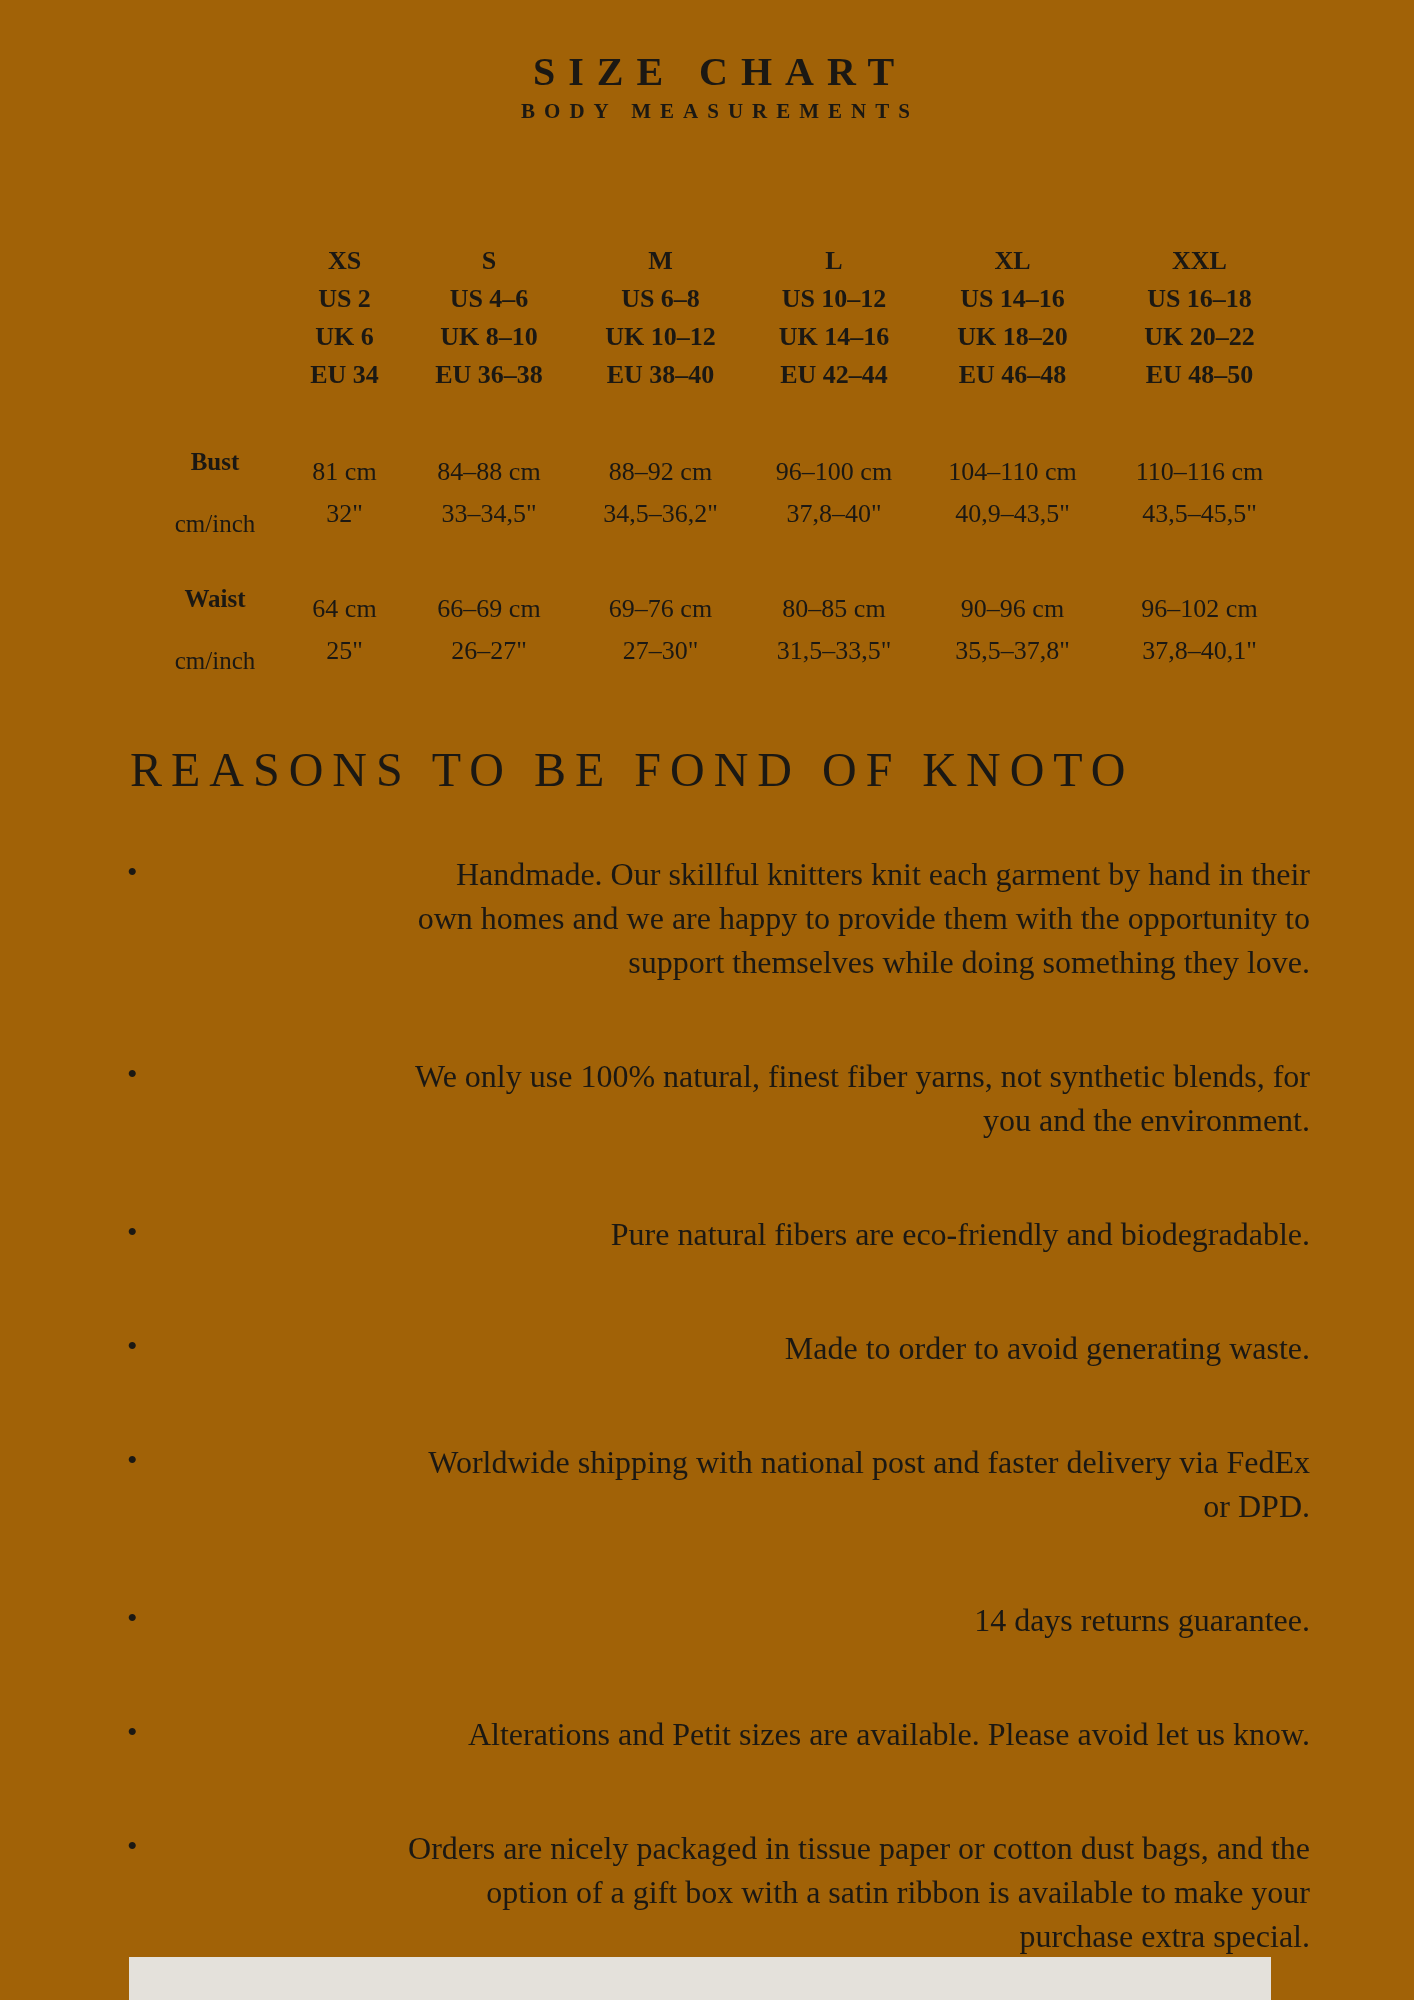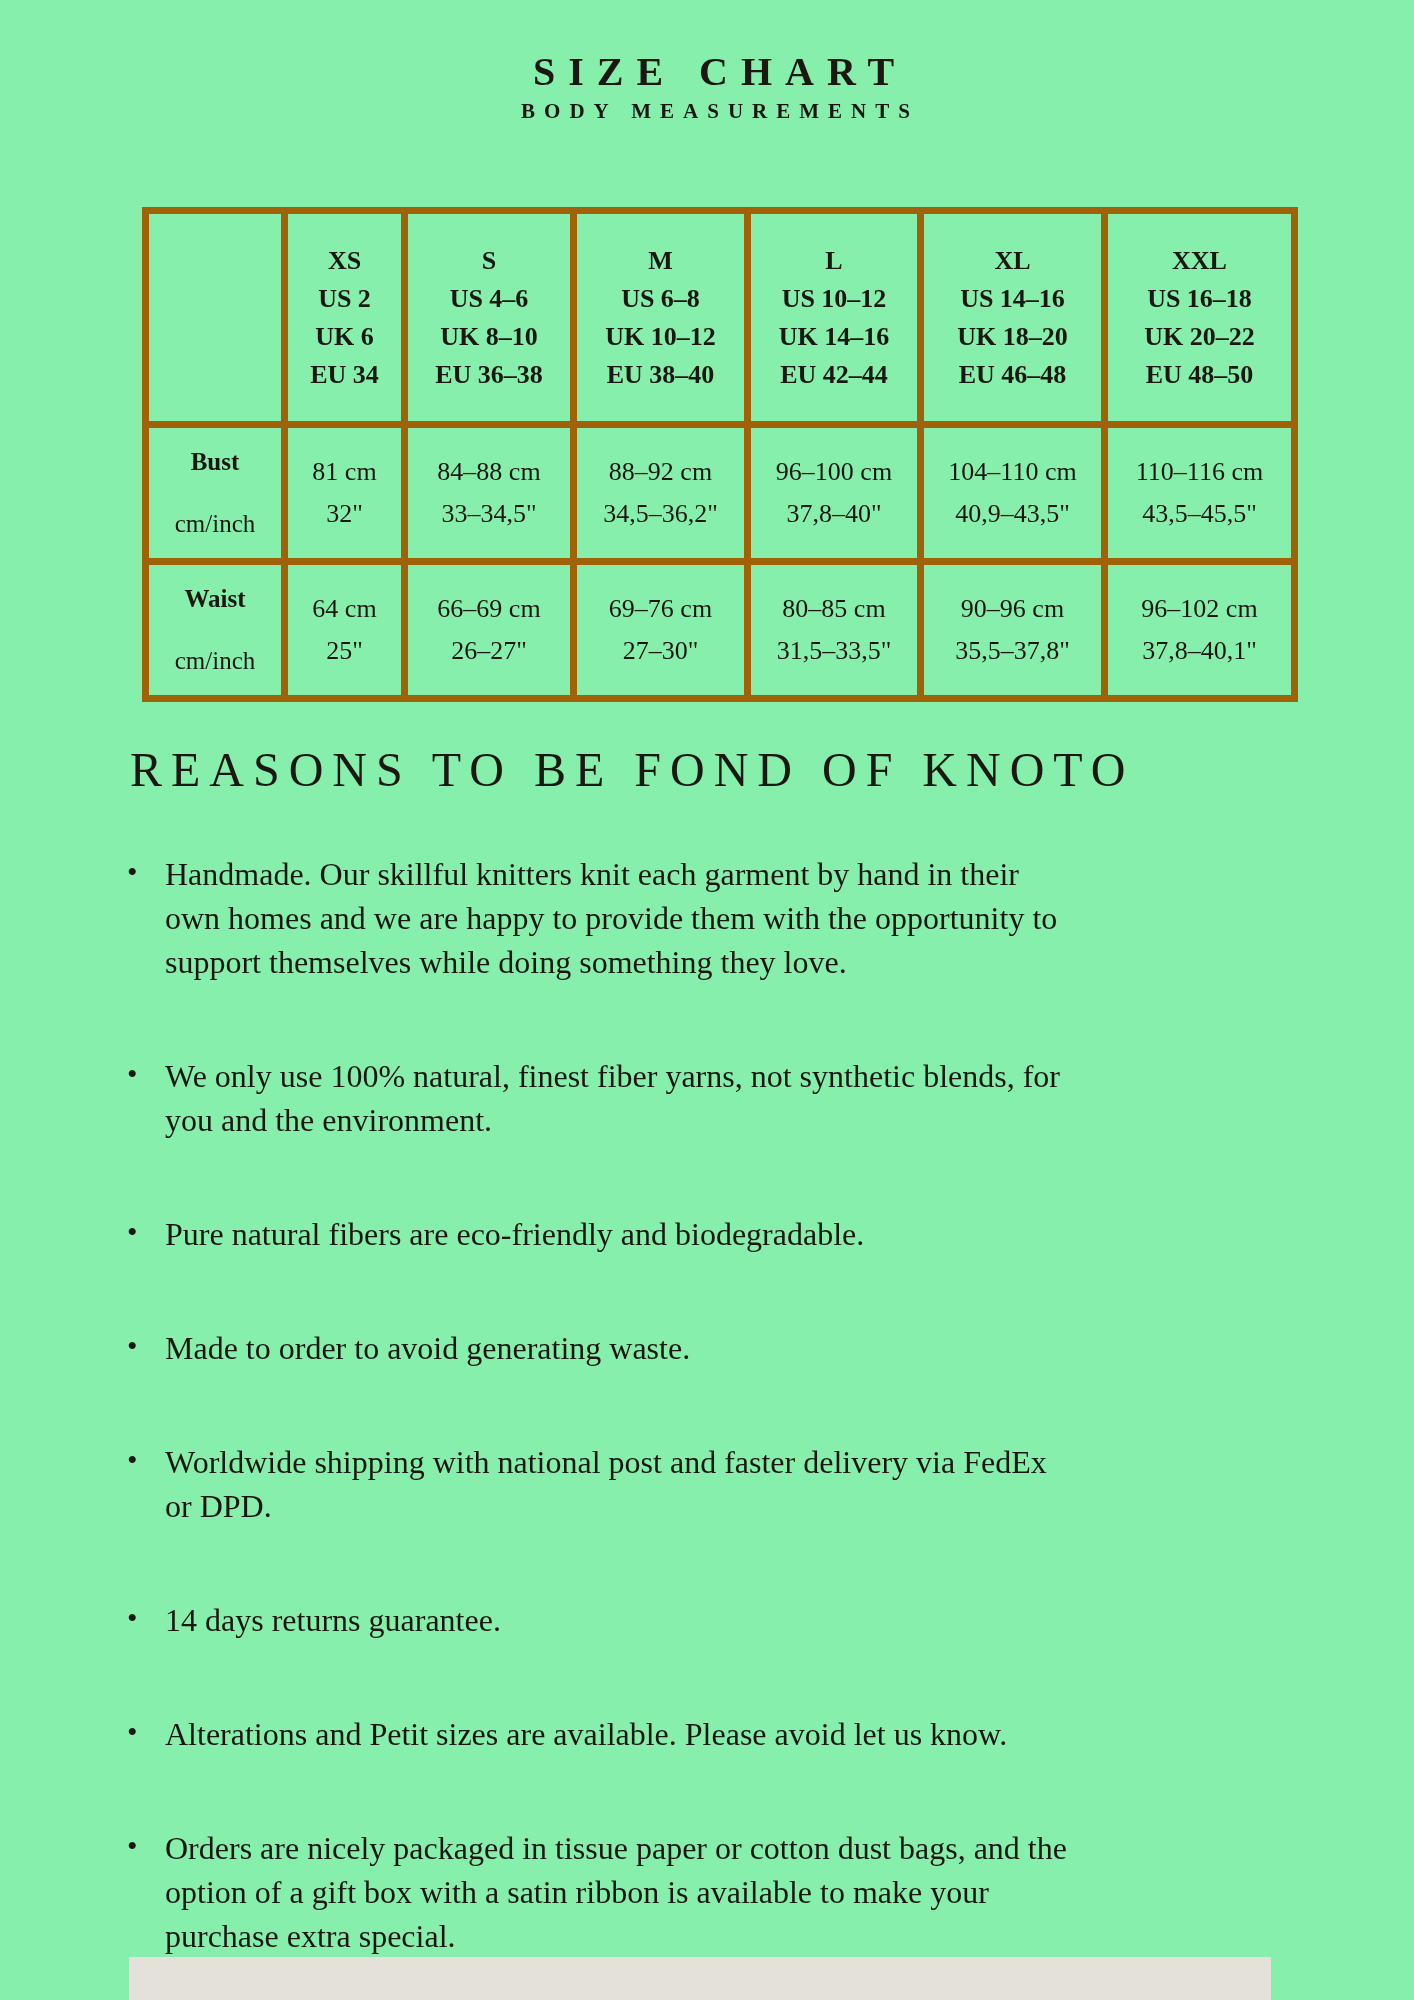--- a/index.html
+++ b/index.html
@@ -1,20 +1,20 @@
 <!DOCTYPE html>
 <html><head>
 <meta charset="utf-8">
 <style>
   html, body { margin: 0; padding: 0; }
   .page {
     position: relative;
     width: 1414px;
     height: 2000px;
-    background: #86efac;
+    background: #a16207;
     color: #1b1813;
     font-family: "Liberation Serif", "DejaVu Serif", serif;
     overflow: hidden;
   }
   .content {
     margin-left: 130px;
     margin-right: 104px; 
   }
   .title {
     padding-top: 50px;
@@ -84,20 +84,21 @@
   }
   ul.reasons .dot {
     position: absolute;
     left: -38px;
     top: -2px;
     font-size: 30px;
   }
   ul.reasons .reason-text {
     display: block;
     white-space: pre-line;
+    text-align: right;
   }
   .bottom-bar {
     position: absolute;
     left: 129px;
     top: 1957px;
     width: 1142px;
     height: 43px;
     background: #e4e1db;
   }
 </style>

